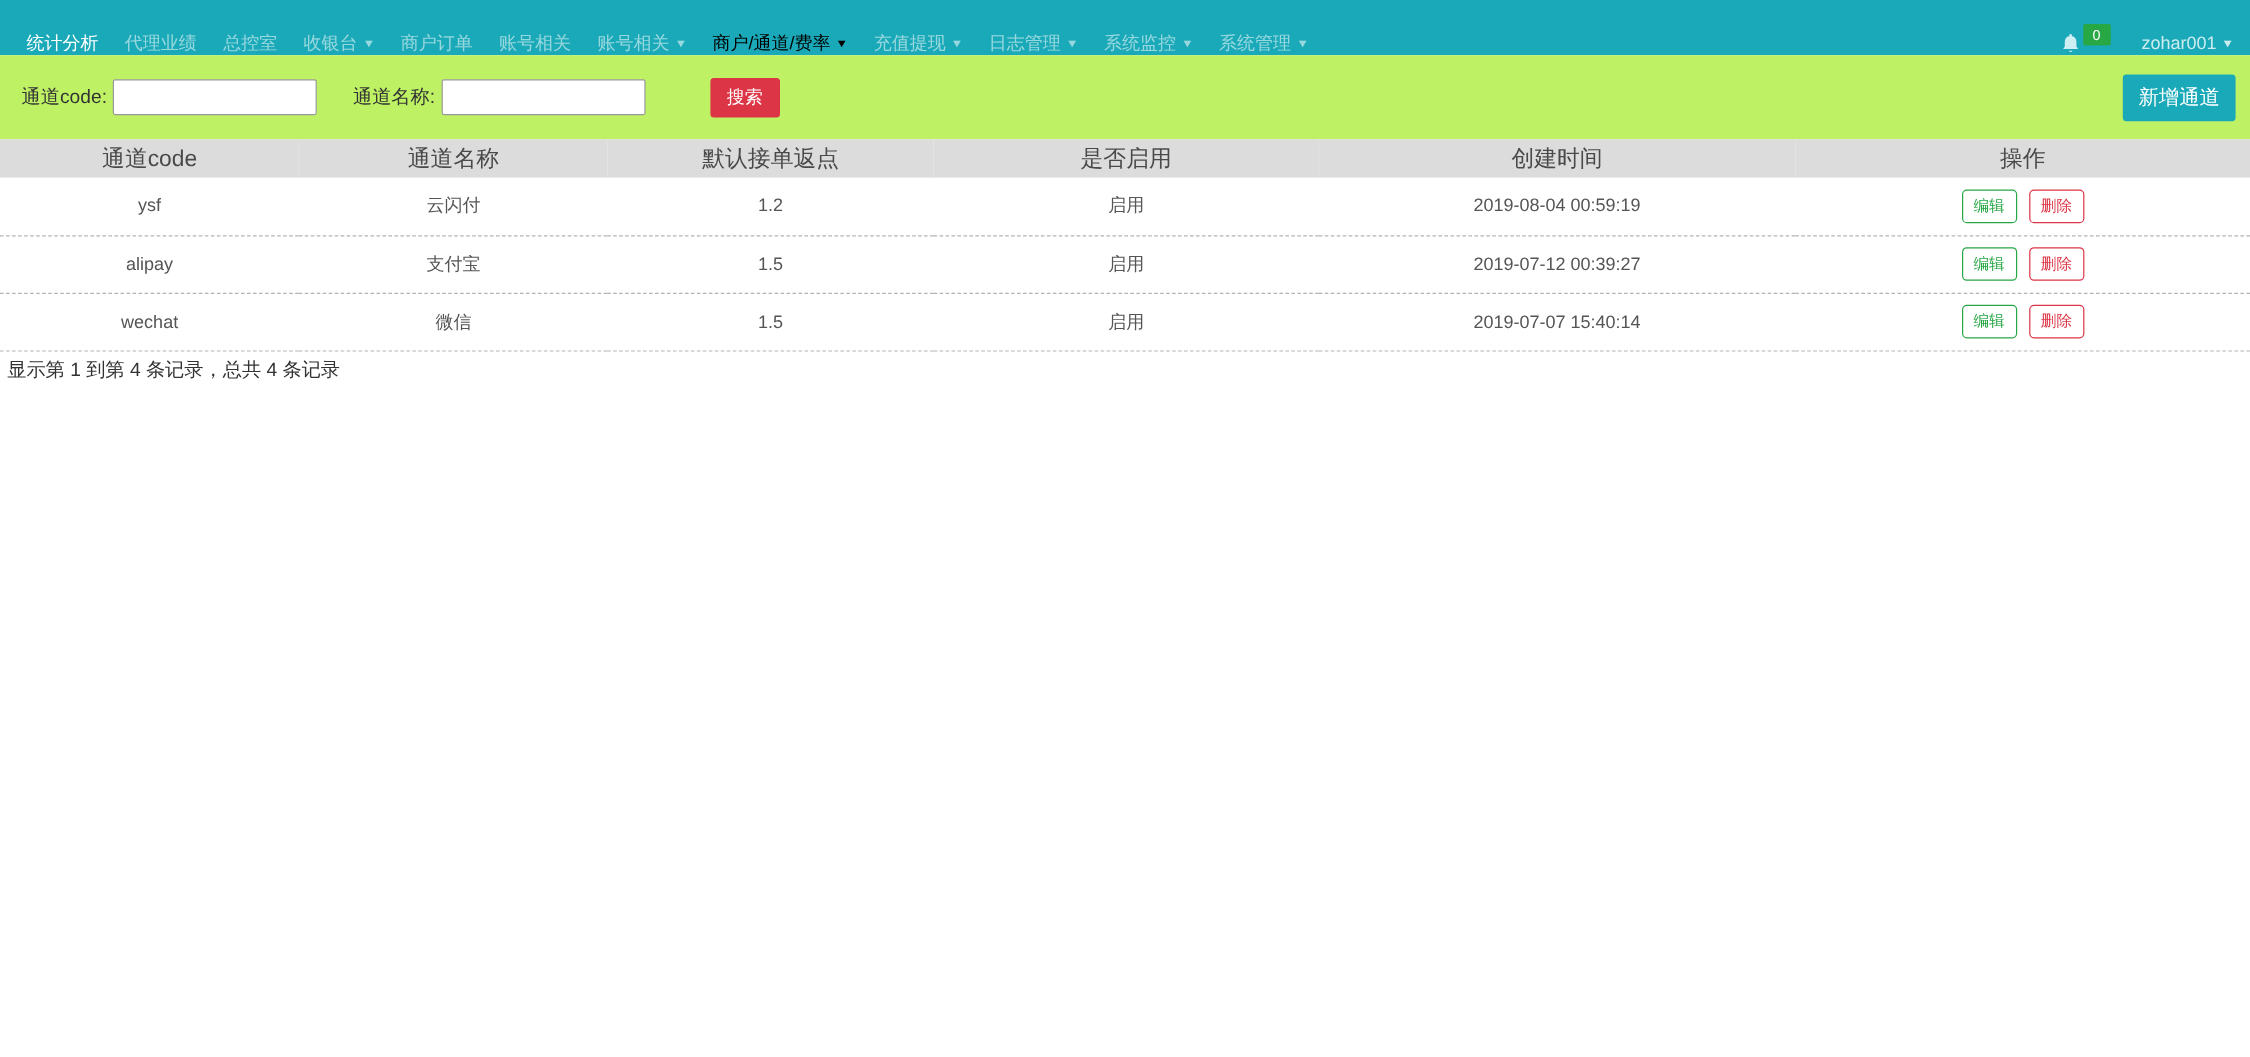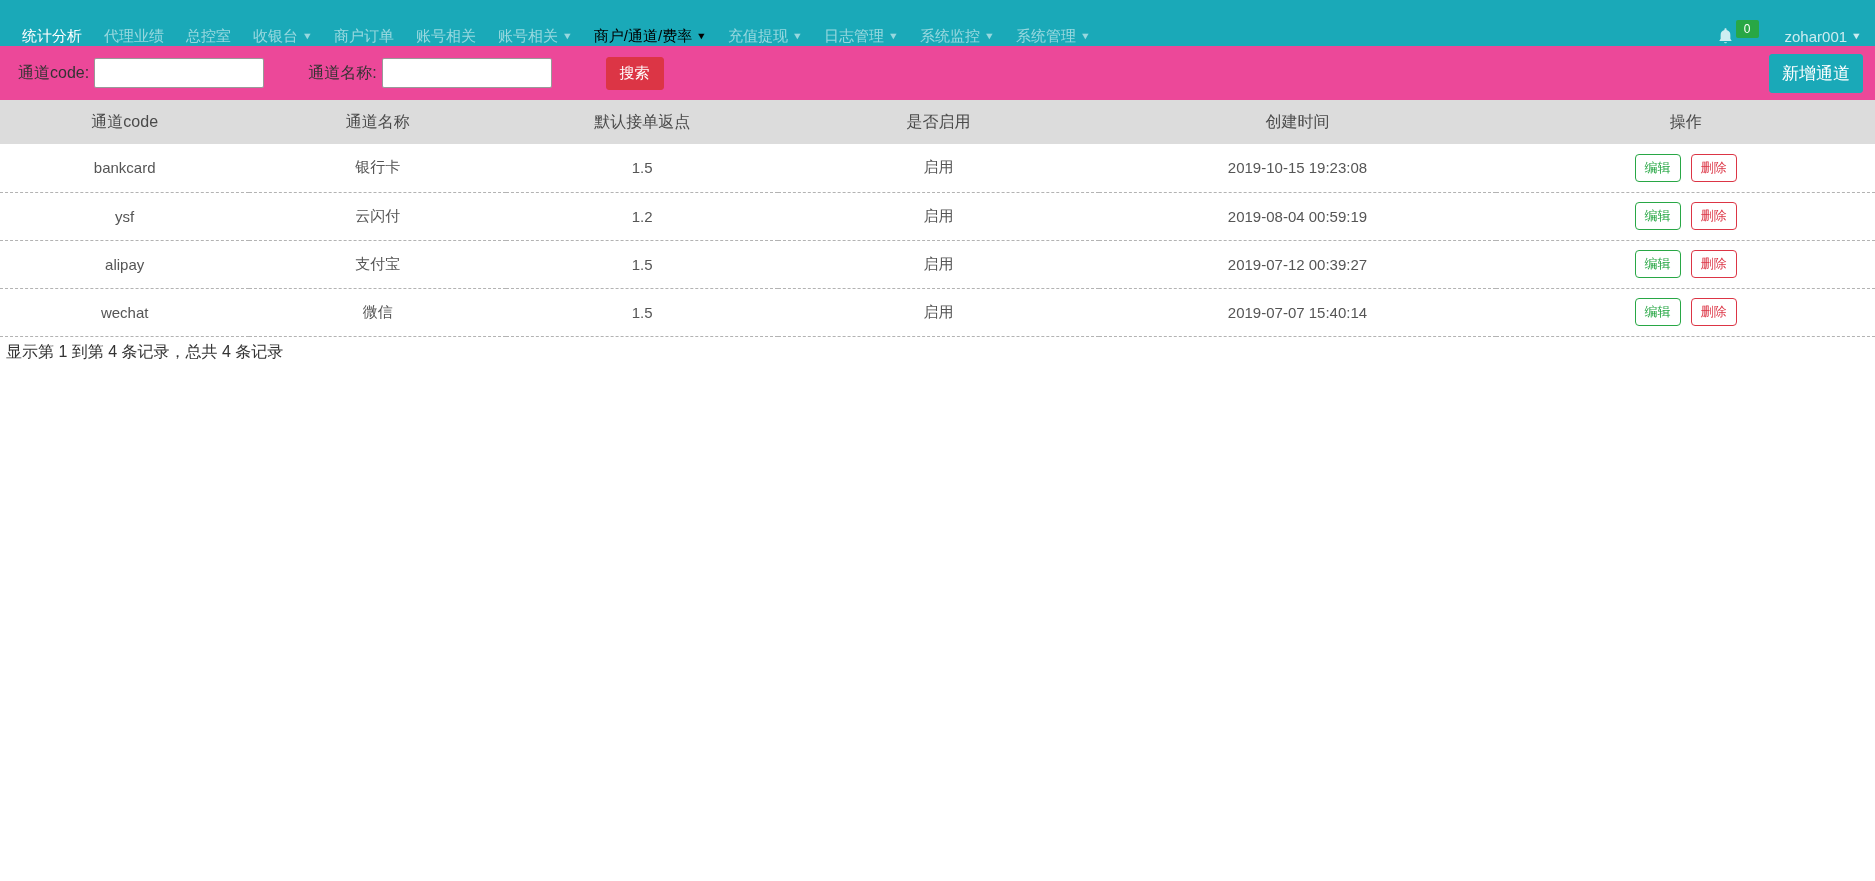--- a/index.html
+++ b/index.html
@@ -40,49 +40,49 @@
     background: var(--success); color: #fff; font-size: 12px;
     padding: 2px 8px; border-radius: 2px; margin-left: 2px;
     position: relative; top: -7px; line-height: 14px;
   }
   .nav-user {
     color: rgba(255,255,255,0.78); font-size: 15px; margin-left: 26px;
     display: flex; align-items: center; cursor: pointer;
   }
   
   .toolbar {
-    height: 54px; display: flex; align-items: center;
+    height: 70px; display: flex; align-items: center;
     justify-content: space-between; padding: 0 12px 0 18px;
-    background: #ec4899;
+    background: #bef264;
   }
   .search-group { display: flex; align-items: center; }
   .field-label { font-size: 16px; color: #333; margin-right: 5px; }
-  .field-label.second { margin-left: 44px; }
+  .field-label.second { margin-left: 30px; }
   .text-input {
     width: 170px; height: 30px; border: 1px solid #999;
     border-radius: 2px; font-size: 14px; padding: 0 6px;
     outline: none; background: #fff;
   }
   .btn-search {
     margin-left: 54px; background: var(--danger); color: #fff;
     border: 1px solid var(--danger); border-radius: 3px;
     font-size: 15px; padding: 6px 13px; cursor: pointer;
     font-family: inherit;
   }
   .btn-add {
     background: var(--teal); color: #fff;
     border: 1px solid var(--teal); border-radius: 3px;
     font-size: 17px; padding: 7px 12px; cursor: pointer;
     font-family: inherit;
   }
   
   table.channel-table { width: 100%; border-collapse: collapse; table-layout: fixed; }
   .channel-table thead th {
-    background: var(--header-bg); height: 44px;
-    font-weight: 400; font-size: 16px; color: #4a4a4a;
+    background: var(--header-bg); height: 32px;
+    font-weight: 400; font-size: 19px; color: #4a4a4a;
     text-align: center; vertical-align: middle;
   }
   .channel-table tbody td {
     height: 48px; text-align: center; vertical-align: middle;
     font-size: 15px; color: #555;
     border-bottom: 1px dashed #b3b3b3;
   }
   .btn-edit, .btn-del {
     background: #fff; border-radius: 4px; font-size: 13px;
     padding: 4px 9px; cursor: pointer; margin: 0 3px;
@@ -202,31 +202,20 @@
     <tr id="header-row">
         <th>通道code</th>
         <th>通道名称</th>
         <th>默认接单返点</th>
         <th>是否启用</th>
         <th>创建时间</th>
         <th>操作</th>
       </tr>
   </thead>
   <tbody id="table-body">
-  <tr>
-    <td>bankcard</td>
-    <td>银行卡</td>
-    <td>1.5</td>
-    <td>启用</td>
-    <td>2019-10-15 19:23:08</td>
-    <td>
-      <button class="btn-edit">编辑</button>
-      <button class="btn-del">删除</button>
-    </td>
-  </tr>
 
   <tr>
     <td>ysf</td>
     <td>云闪付</td>
     <td>1.2</td>
     <td>启用</td>
     <td>2019-08-04 00:59:19</td>
     <td>
       <button class="btn-edit">编辑</button>
       <button class="btn-del">删除</button>

